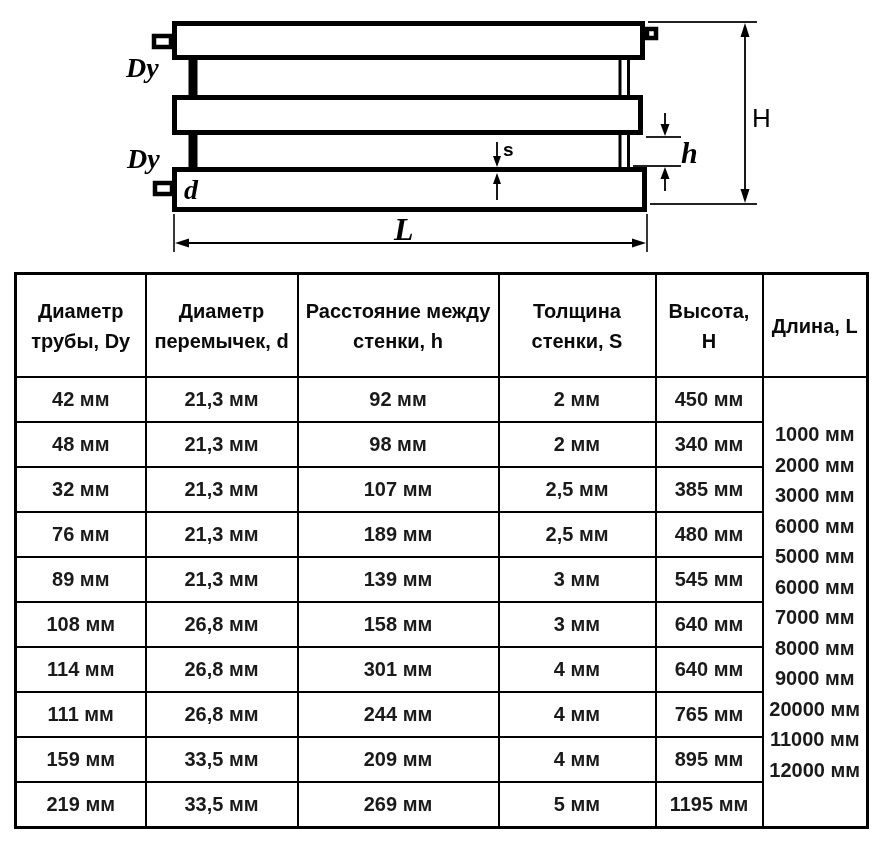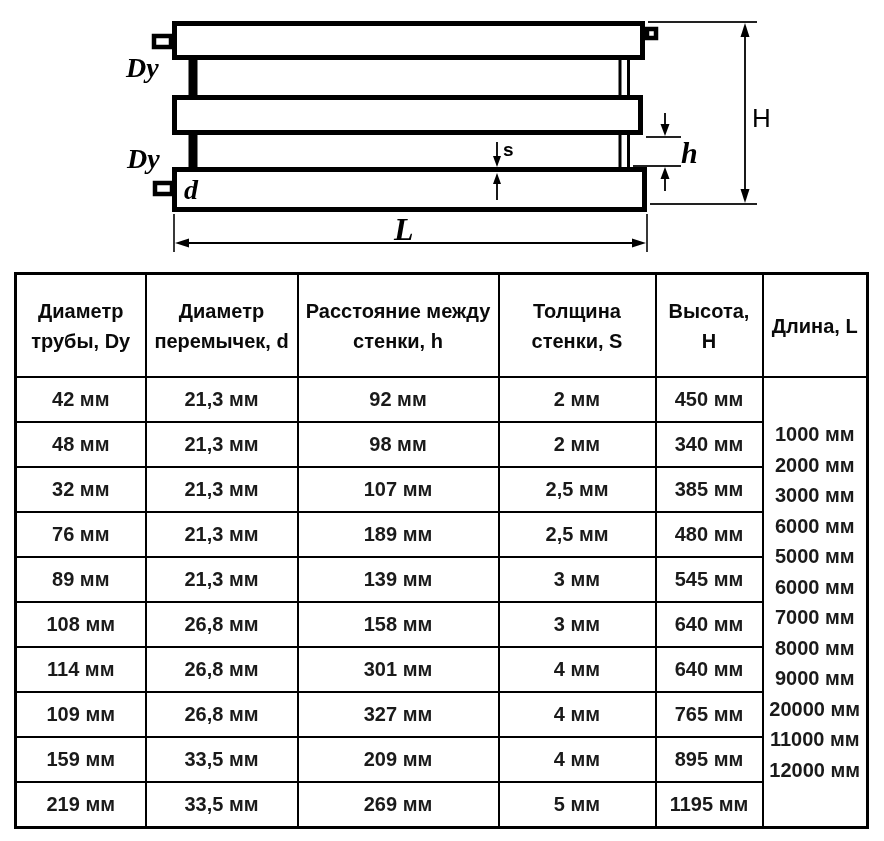--- a/index.html
+++ b/index.html
@@ -186,23 +186,23 @@
         <td>640 мм</td>
       </tr>
       <tr>
         <td>114 мм</td>
         <td>26,8 мм</td>
         <td>301 мм</td>
         <td>4 мм</td>
         <td>640 мм</td>
       </tr>
       <tr>
-        <td>109 мм</td>
+        <td>111 мм</td>
         <td>26,8 мм</td>
-        <td>327 мм</td>
+        <td>244 мм</td>
         <td>4 мм</td>
         <td>765 мм</td>
       </tr>
       <tr>
         <td>159 мм</td>
         <td>33,5 мм</td>
         <td>209 мм</td>
         <td>4 мм</td>
         <td>895 мм</td>
       </tr>

